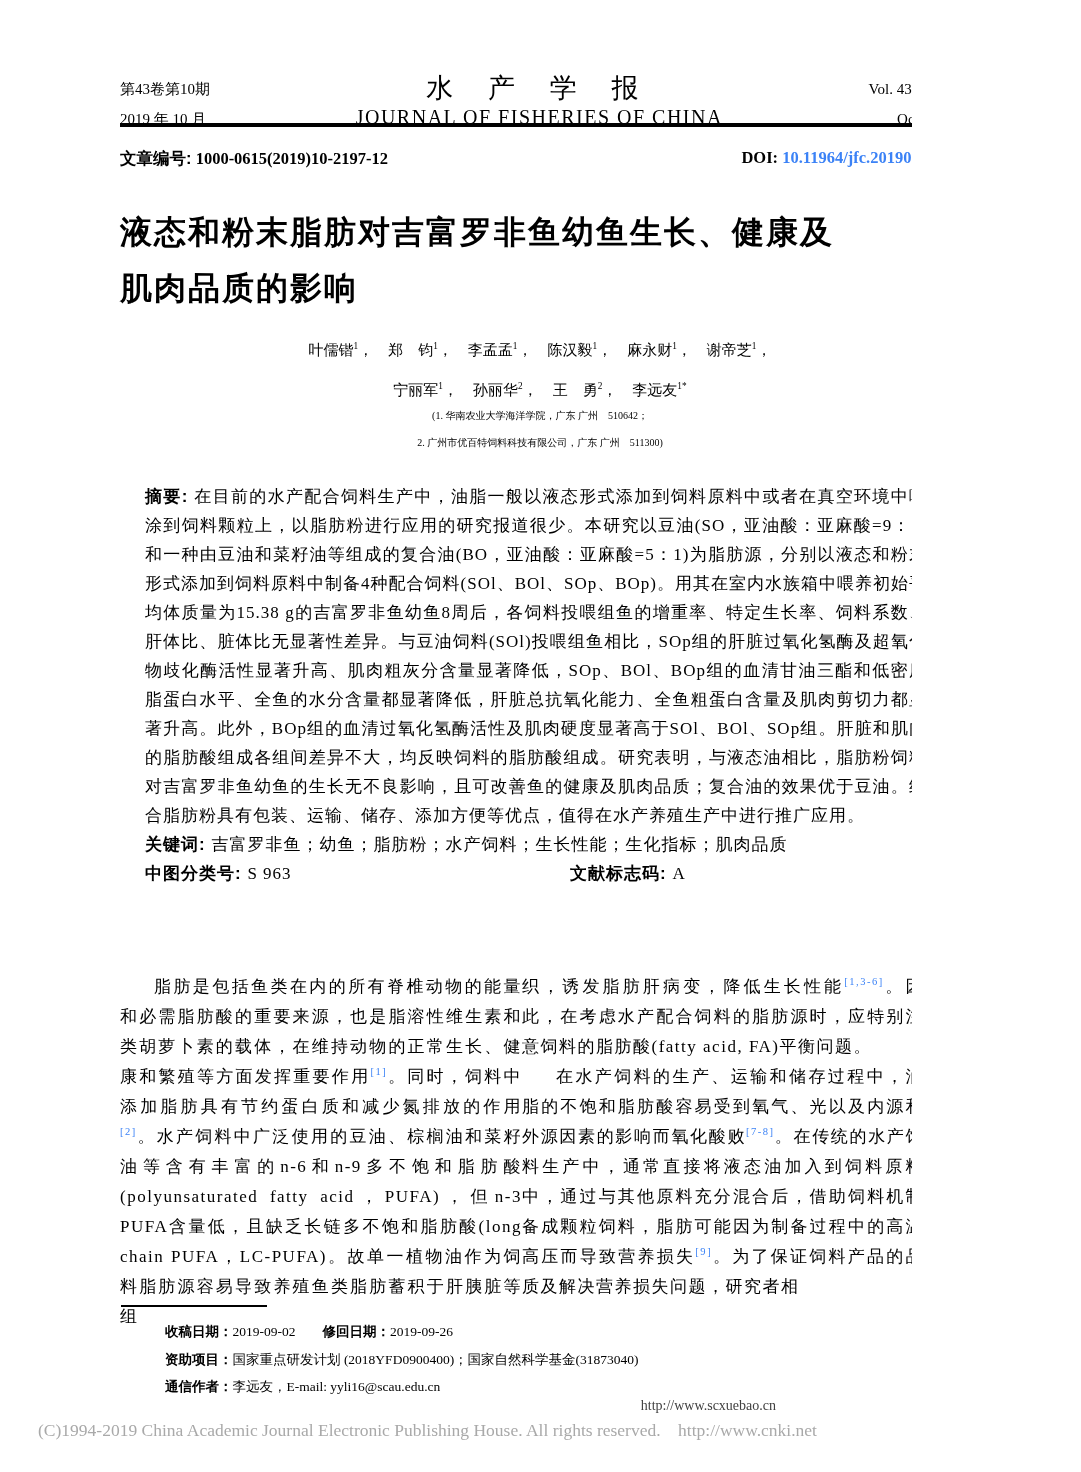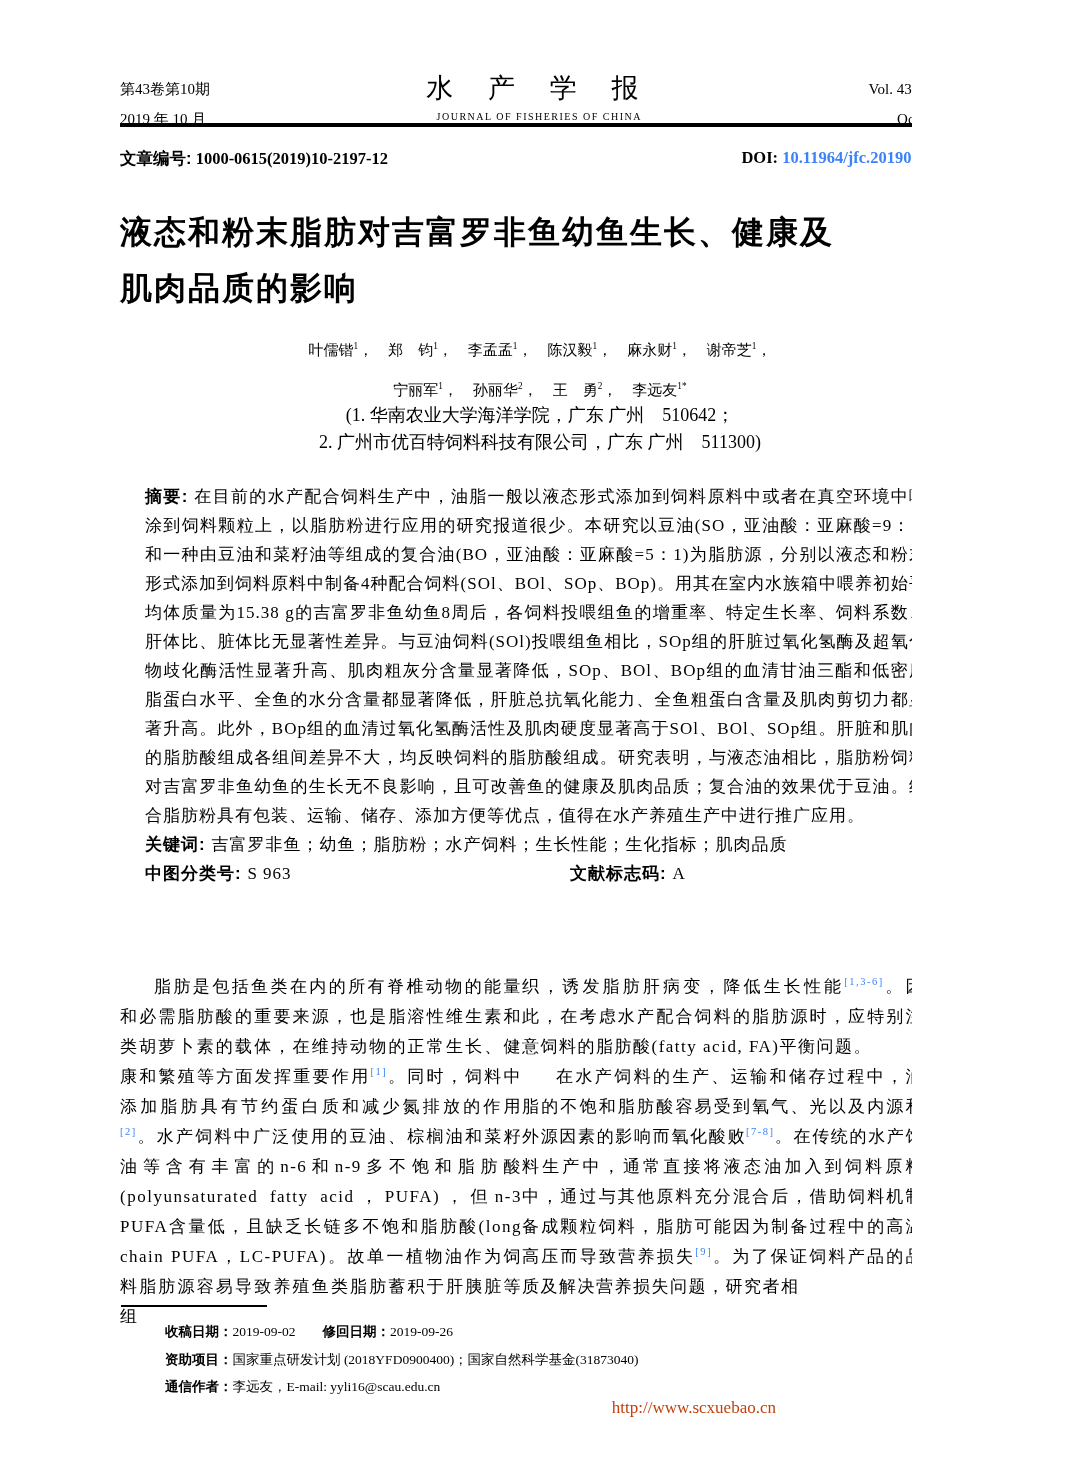--- a/index.html
+++ b/index.html
@@ -11,51 +11,51 @@
   .seg-b { font-family:"Liberation Sans","DejaVu Sans",sans-serif; font-weight:bold; }
   .seg-blue { color:#3b82f6; }
   sup { font-size:0.62em; vertical-align:super; line-height:0; }
 
   
   .jheader { position:absolute; left:120px; top:74px; width:840px; display:flex; justify-content:space-between; }
   .jh-left, .jh-right { font-size:15px; line-height:30px; }
   .jh-right { text-align:right; }
   .jh-center { text-align:center; }
   .jh-cn { font-size:27px; letter-spacing:14px; line-height:28px; }
-  .jh-en { font-size:10px; letter-spacing:1.5px; line-height:30px; }
+  .jh-en { font-size:20px; letter-spacing:1.5px; line-height:30px; }
   .rule { position:absolute; left:120px; top:123px; width:840px; height:4px; background:#000; }
 
   
   .meta-row { position:absolute; left:120px; top:148px; width:840px; display:flex; justify-content:space-between; font-size:16.5px; font-weight:bold;gap:25px; }
 
   
   .title-block { position:absolute; left:120px; top:204px; width:840px; text-align:left;
     font-family:"Liberation Sans","DejaVu Sans",sans-serif; font-weight:bold; font-size:32px; line-height:56px; letter-spacing:2px; }
   .authors { position:absolute; left:120px; top:330px; width:840px; text-align:center; font-size:15px; line-height:40px; }
-  .affils  { position:absolute; left:120px; top:402px; width:840px; text-align:center; font-size:18px; line-height:27px; }
+  .affils  { position:absolute; left:120px; top:402px; width:840px; text-align:center; font-size:10px; line-height:27px; }
 
   
   .abstract-block { position:absolute; left:145px; top:482px; width:782px; font-size:17px; line-height:29px; letter-spacing:1px; text-align:justify; }
   .kw-line { margin-top:0; }
   .class-line { display:flex; margin-top:0; }
   .class-left { width:425px; }
 
   
   .body-cols { position:absolute; left:120px; top:972px; width:840px; display:flex; 
     font-size:17px; line-height:30px; letter-spacing:1.5px; }
   .col { width:402px; text-align:justify; }
   .col p { margin:0; }
   .indent { text-indent:2em; }
 
   
   .foot-sep { position:absolute; left:121px; top:1305px; width:146px; height:2px; background:#000; }
   .footnotes { position:absolute; left:145px; top:1318px; width:780px; font-size:13.5px; line-height:27.5px;margin-left:20px; }
 
   
-  .scxuebao { position:absolute; right:136px; top:1398px; font-size:17px; color:#c2410c; }
+  .scxuebao { position:absolute; right:136px; top:1398px; font-size:14px; color:#404040; }
   .copyright { position:absolute; left:38px; top:1420px; font-size:17.5px; color:#a9a9a9; }
   .copyright a { color:#a9a9a9; text-decoration:none; }
   a { text-decoration:none; color:inherit; }
 </style>
 </head>
 <body>
 
 <div class="page">
 
   <div class="jheader">
@@ -122,14 +122,19 @@
   </div>
 
   <div class="foot-sep"></div>
   <div class="footnotes">
     <div><span class="seg-b">收稿日期：</span><span>2019-09-02　　</span><span class="seg-b">修回日期：</span><span>2019-09-26</span></div>
     <div><span class="seg-b">资助项目：</span><span>国家重点研发计划 (2018YFD0900400)；国家自然科学基金(31873040)</span></div>
     <div><span class="seg-b">通信作者：</span><span>李远友，E-mail: yyli16@scau.edu.cn</span></div>
   </div>
 
   <a class="scxuebao" href="#">http://www.scxuebao.cn</a>
+  <div class="copyright">
+    <span>(C)1994-2019 China Academic Journal Electronic Publishing House. All rights reserved.</span>
+    <span>&nbsp;&nbsp;</span>
+    <a href="#">http://www.cnki.net</a>
+  </div>
 
 </div>
 
 </body></html>

